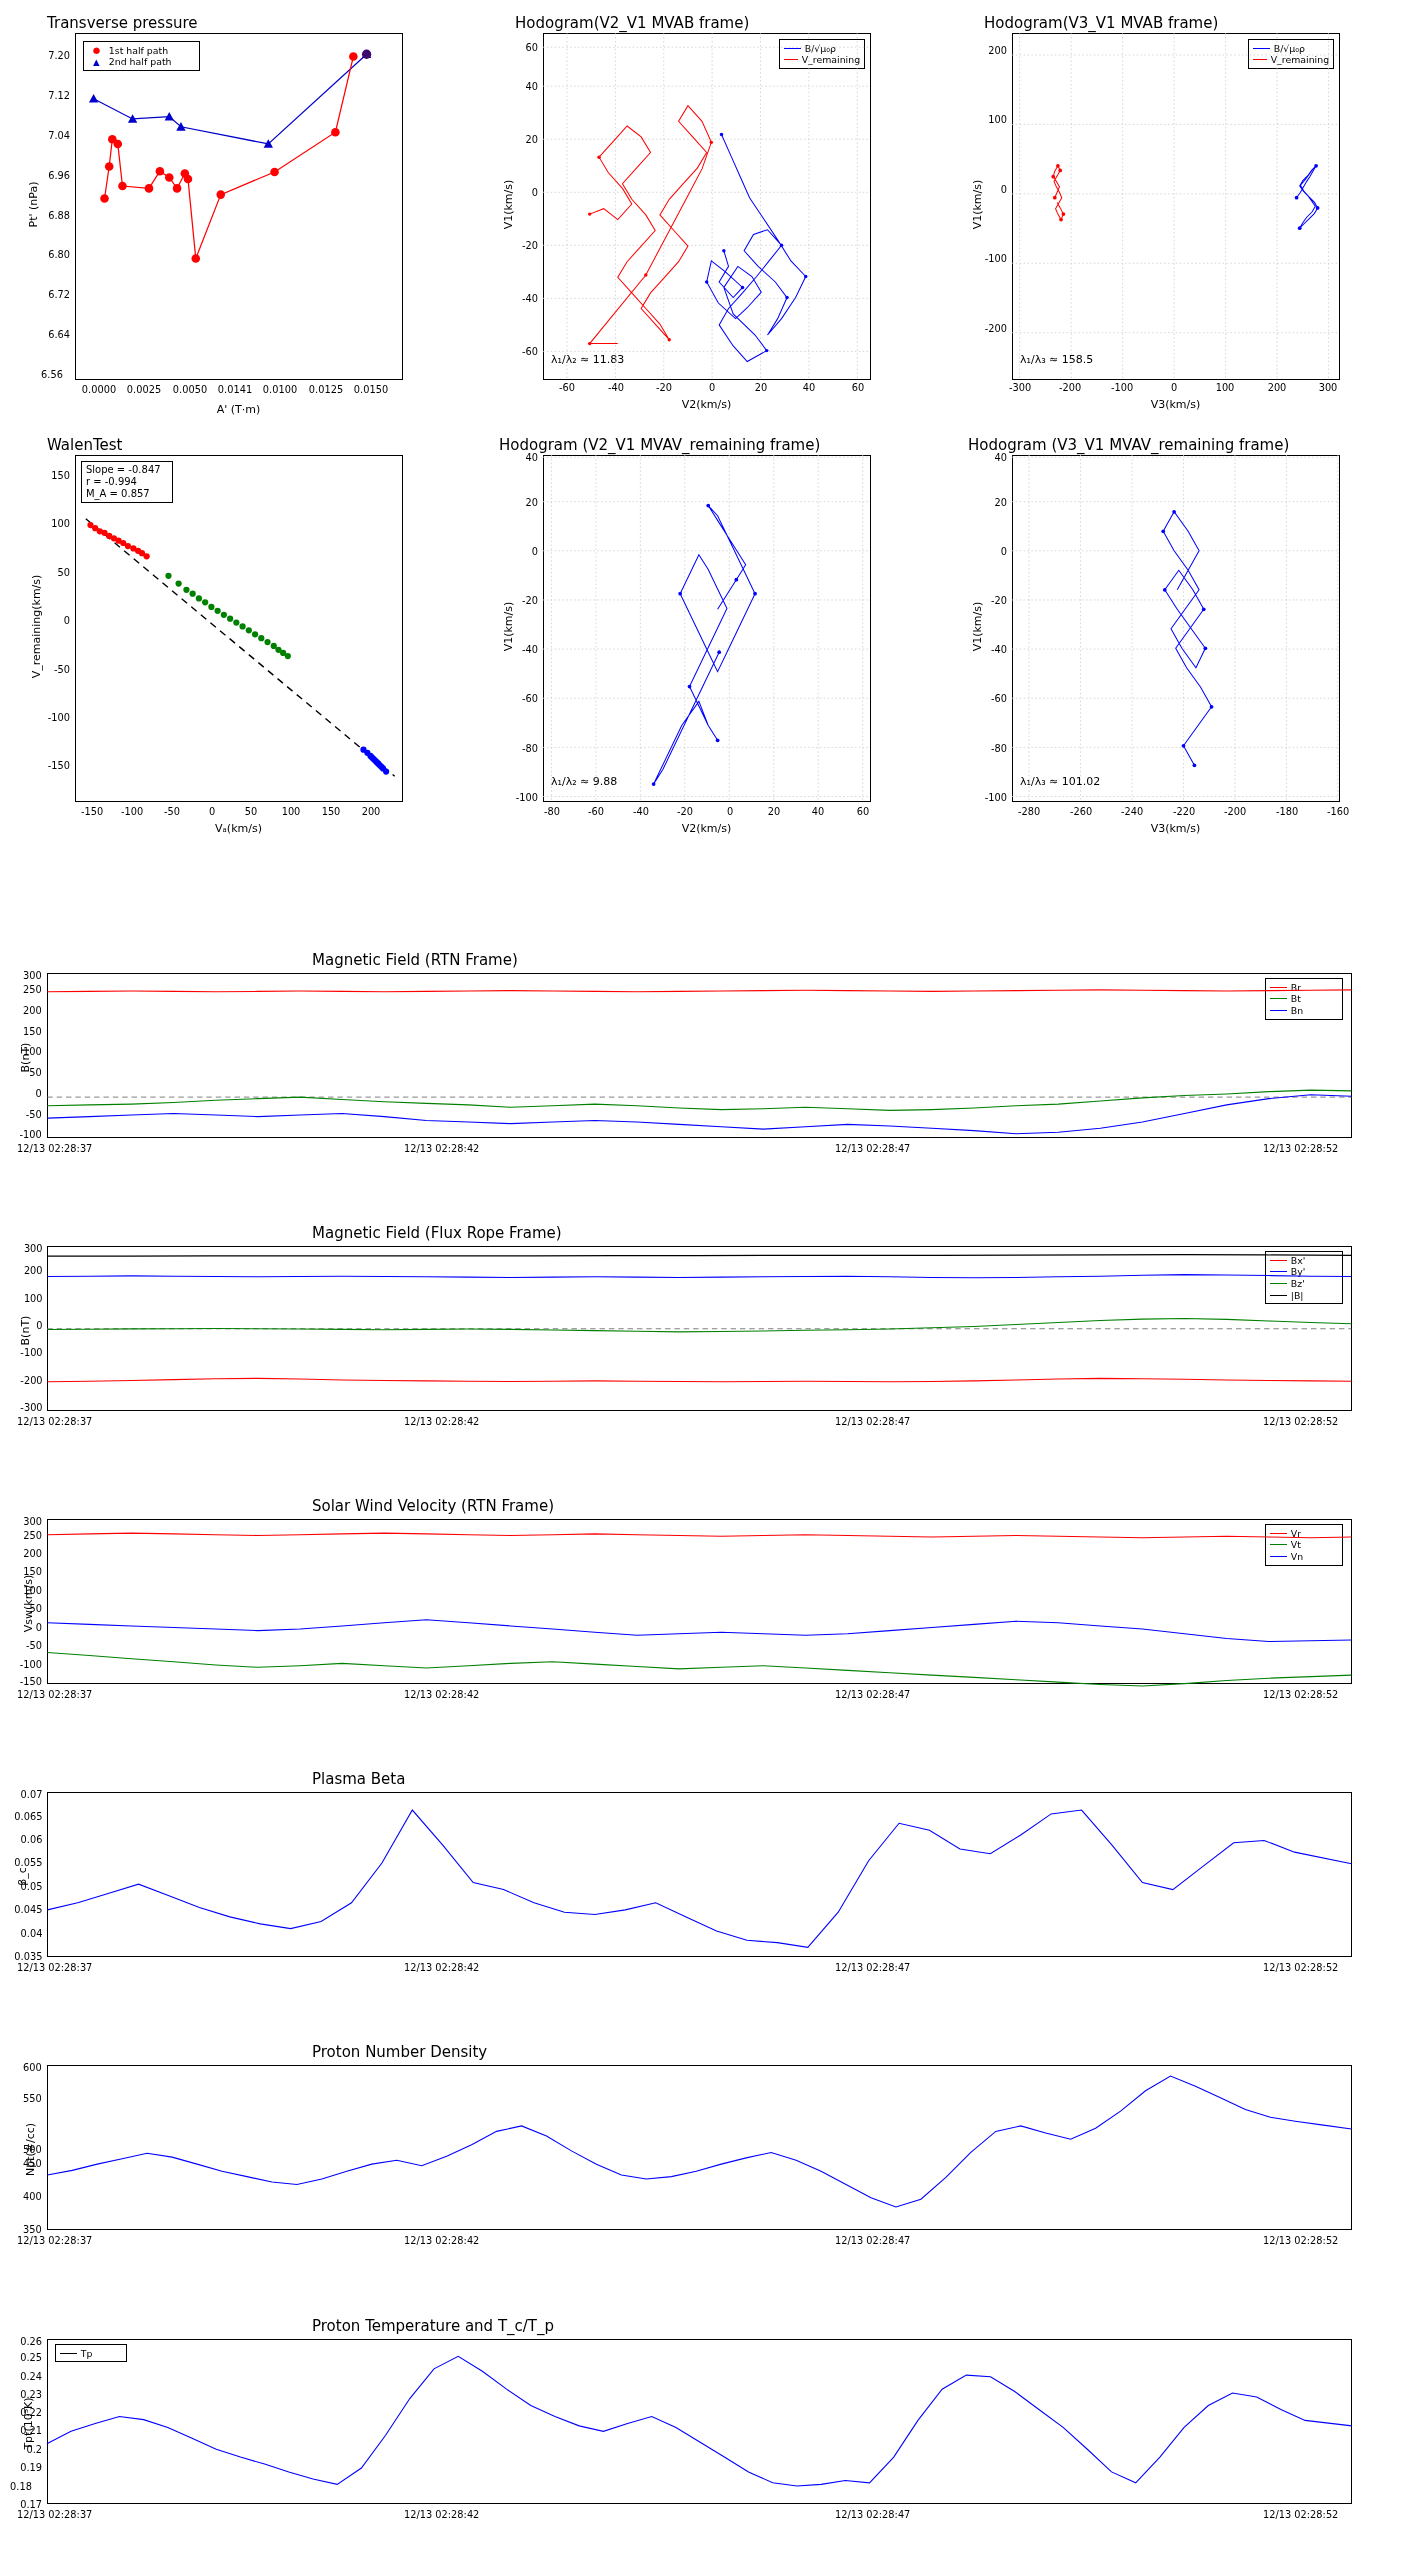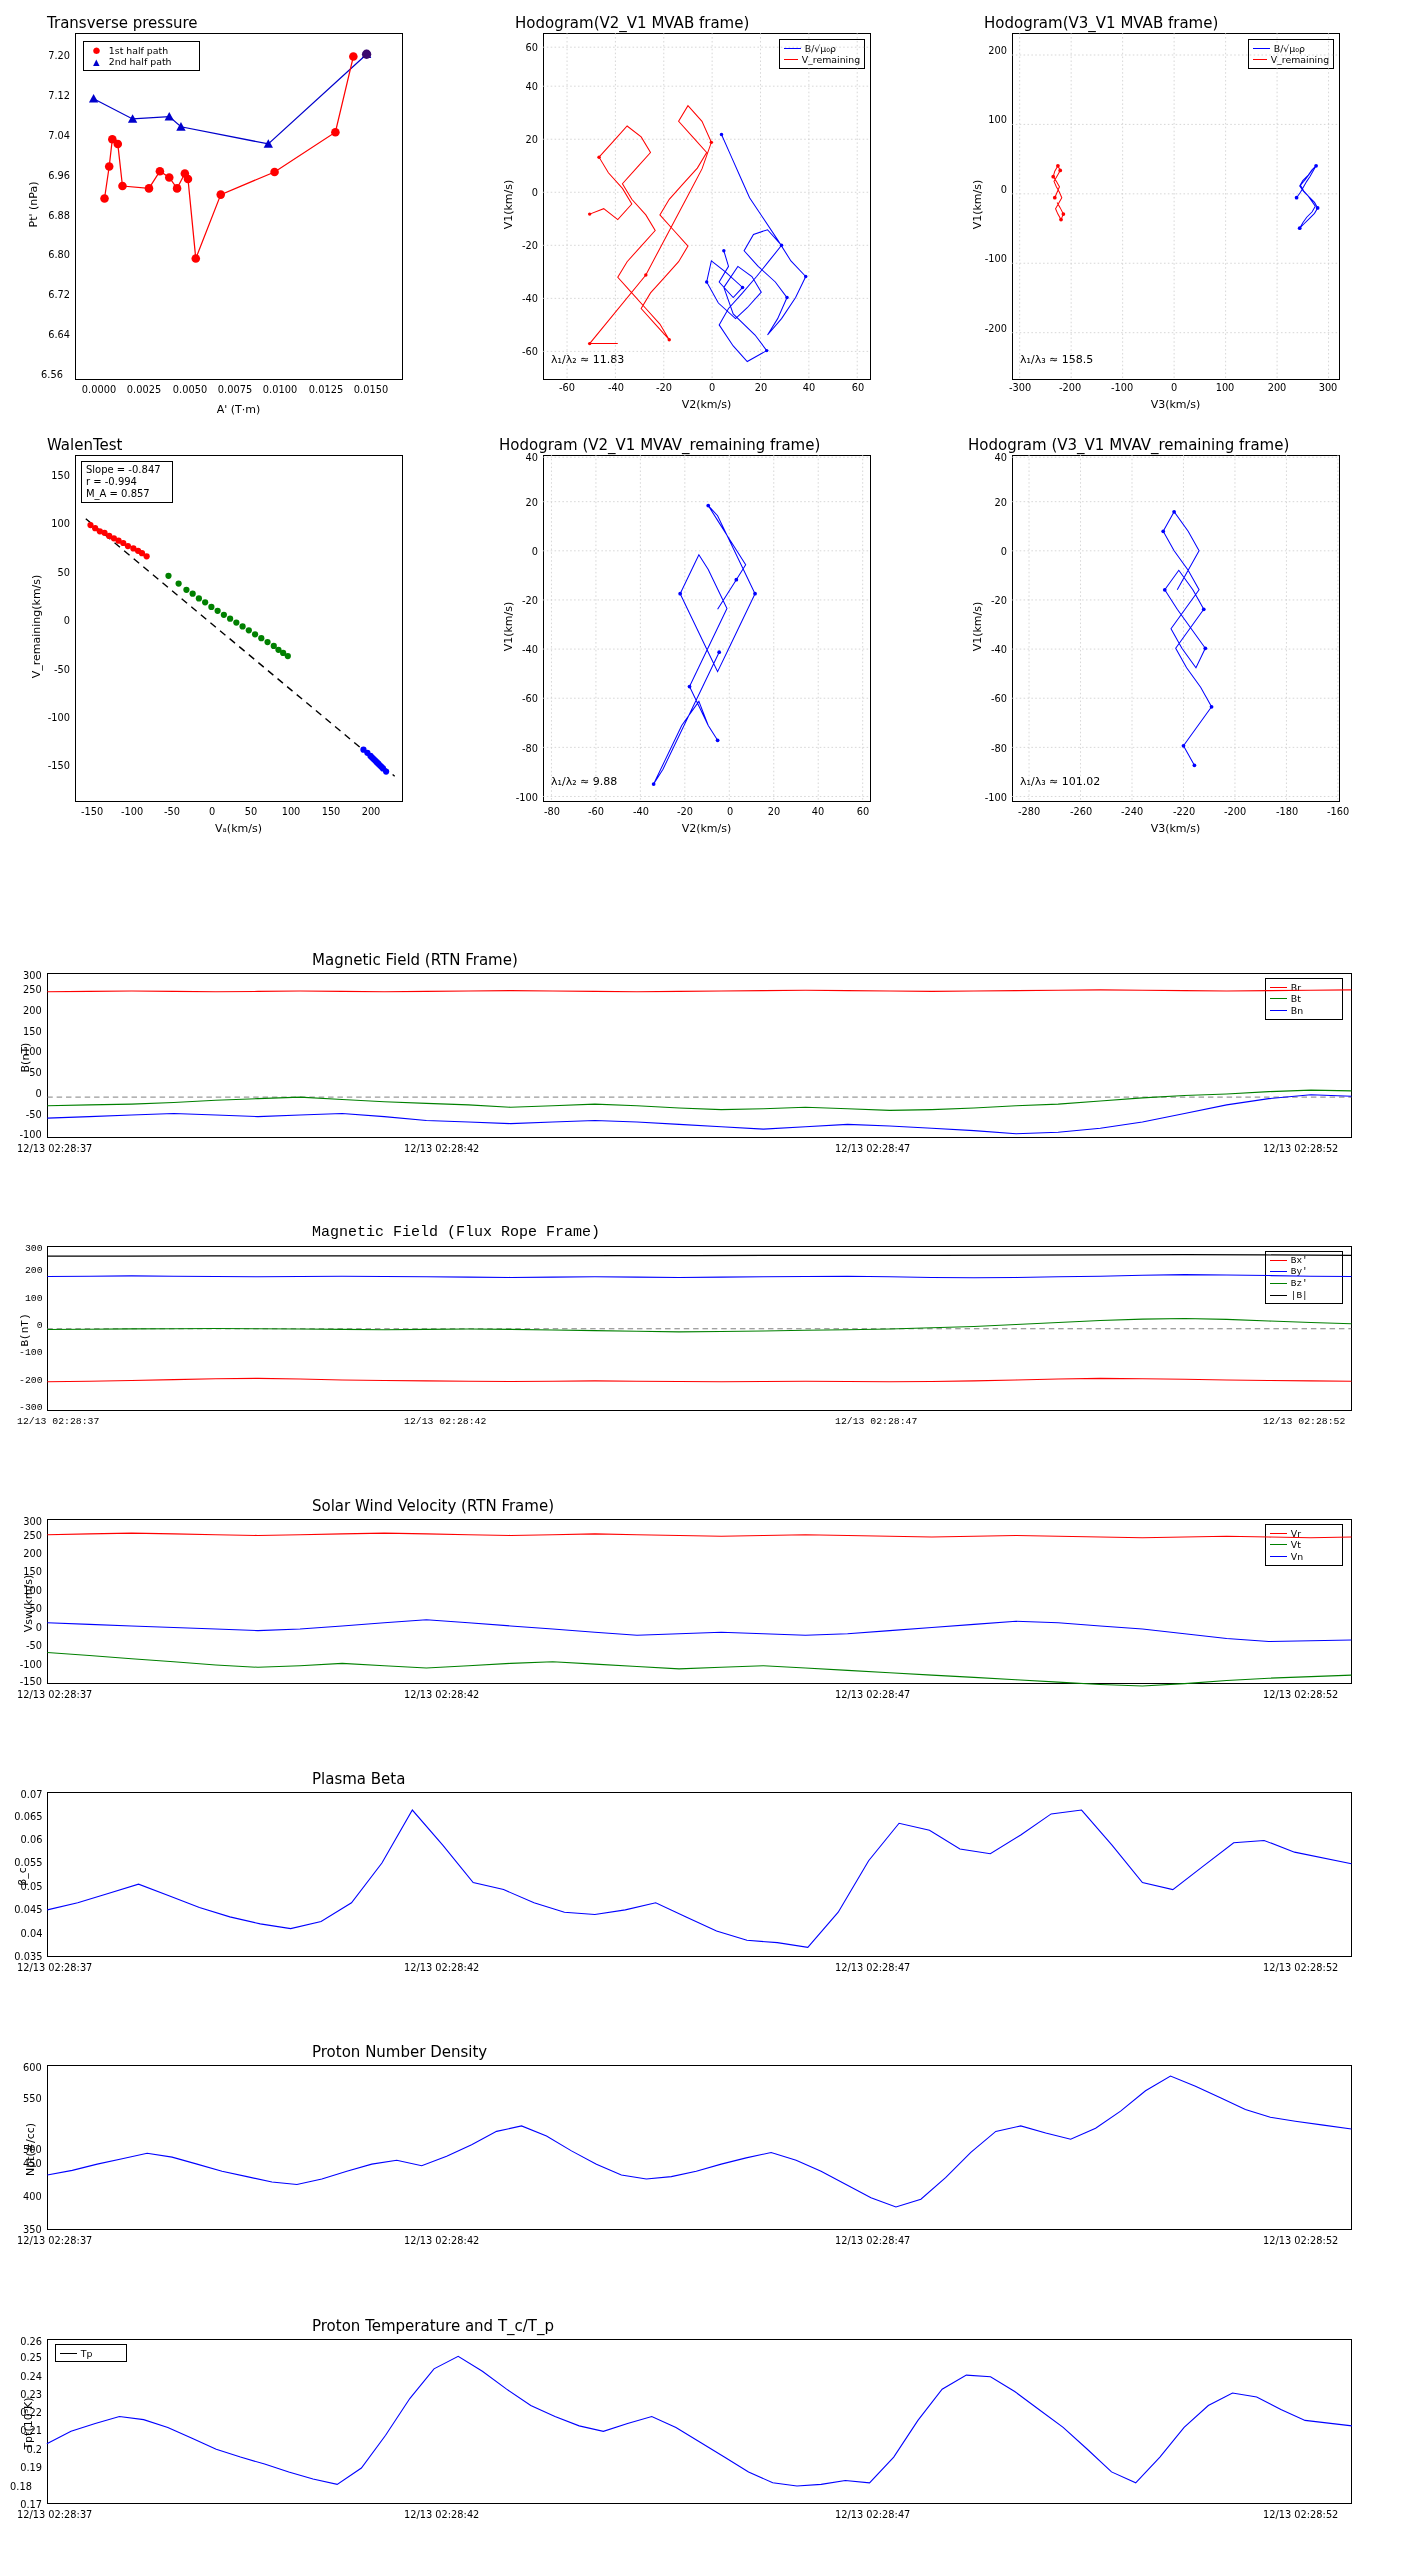--- a/index.html
+++ b/index.html
@@ -40,21 +40,21 @@
     <div class="tick ticky" style="left:34px;top:254px;width:36px;">6.80</div>
     <div class="tick ticky" style="left:34px;top:215px;width:36px;">6.88</div>
     <div class="tick ticky" style="left:34px;top:175px;width:36px;">6.96</div>
     <div class="tick ticky" style="left:34px;top:135px;width:36px;">7.04</div>
     <div class="tick ticky" style="left:34px;top:95px;width:36px;">7.12</div>
     <div class="tick ticky" style="left:34px;top:55px;width:36px;">7.20</div>
 
     <div class="tick tickx" style="left:99px;top:384px;">0.0000</div>
     <div class="tick tickx" style="left:144px;top:384px;">0.0025</div>
     <div class="tick tickx" style="left:190px;top:384px;">0.0050</div>
-    <div class="tick tickx" style="left:235px;top:384px;">0.0075</div>
+    <div class="tick tickx" style="left:235px;top:384px;">0.0141</div>
     <div class="tick tickx" style="left:280px;top:384px;">0.0100</div>
     <div class="tick tickx" style="left:326px;top:384px;">0.0125</div>
     <div class="tick tickx" style="left:371px;top:384px;">0.0150</div>
 
     <div class="legend" style="left:83px;top:41px;width:117px;">
       <div class="row">
           <span class="mk" style="color:#ff0000;">●</span>
           <span class="lbl">1st half path</span>
         </div>
       <div class="row">
@@ -484,21 +484,21 @@
     <svg width="1405" height="234" viewBox="0 0 1800 300">
       <g transform="translate(60,36)">
         <line x1="0" y1="159" x2="1672" y2="159" stroke="#777" stroke-width="1.2" stroke-dasharray="7,5"></line>
         <polyline fill="none" stroke="#ff0000" stroke-width="1.4" points="0,24 54,23.5 108,23 162,23.5 216,24 270,23.5 324,23 378,23.5 432,24 486,23.5 540,23 594,22.5 648,23 702,23.5 756,24 810,23.5 864,23 918,22.5 972,22 1026,22.5 1080,23 1134,23.5 1188,23 1242,22.5 1296,22 1350,21.5 1404,22 1458,22.5 1512,23 1566,22.5 1620,22 1672,21.5"></polyline>
         <polyline fill="none" stroke="#008000" stroke-width="1.4" points="0,170 54,169 108,168 162,166 216,163 270,161 324,159 378,162 432,165 486,167 540,169 594,172 648,170 702,168 756,170 810,173 864,175 918,174 972,172 1026,174 1080,176 1134,175 1188,173 1242,170 1296,168 1350,164 1404,160 1458,157 1512,155 1566,152 1620,150 1672,151"></polyline>
         <polyline fill="none" stroke="#0000ff" stroke-width="1.4" points="0,186 54,184 108,182 162,180 216,182 270,184 324,182 378,180 432,184 486,189 540,191 594,193 648,191 702,189 756,191 810,194 864,197 918,200 972,197 1026,194 1080,196 1134,199 1188,202 1242,206 1296,204 1350,199 1404,191 1458,180 1512,169 1566,161 1620,156 1672,158"></polyline>
       </g>
     </svg>
   </div>
 
-  <div class="panel" style="left:0;top:1218px;width:1138px;height:234px;font-family:Liberation Mono, monospace;">
+  <div class="panel" style="left:0;top:1218px;width:1138px;height:234px;">
     <div class="ptitle" style="left:312px;top:6.2px;width:781px;">Magnetic Field (Flux Rope Frame)</div>
     <div class="axes" style="left:47px;top:28px;width:1305px;height:165px;"></div>
     <div class="ylabel" style="left:-14px;top:106px;width:78px;">B(nT)</div>
 
     <div class="tick ticky" style="left:1.6px;top:189px;width:41px;">-300</div>
     <div class="tick ticky" style="left:1.6px;top:162px;width:41px;">-200</div>
     <div class="tick ticky" style="left:1.6px;top:134px;width:41px;">-100</div>
     <div class="tick ticky" style="left:1.6px;top:107px;width:41px;">0</div>
     <div class="tick ticky" style="left:1.6px;top:80px;width:41px;">100</div>
     <div class="tick ticky" style="left:1.6px;top:52px;width:41px;">200</div>

